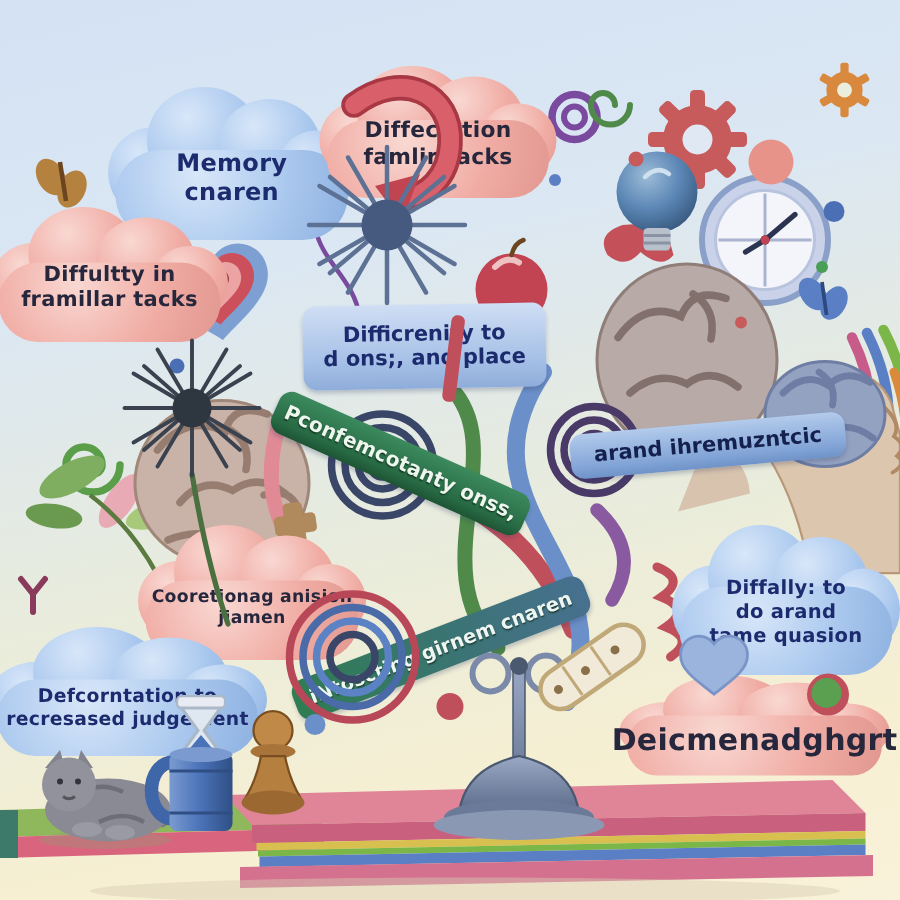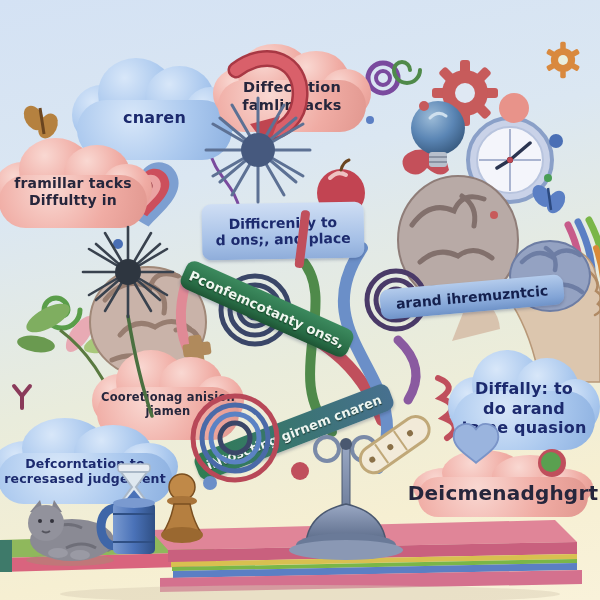--- a/index.html
+++ b/index.html
@@ -246,20 +246,21 @@
 
 <div id="text-layer" class="layer">
 
   <div class="cloud blue" style="left:72px;top:58px;width:165px;height:104px">
     <span class="puff b1"></span>
         <span class="puff b2"></span>
     <span class="puff b3"></span>
         <span class="puff b4"></span>
     <span class="cbody"></span>
     <div class="ctext" style="font-size:16px">
+      <span>Memory</span>
       <span>cnaren</span>
     </div>
   </div>
 
   <div class="cloud pink" style="left:213px;top:44px;width:158px;height:90px">
     <span class="puff b1"></span>
         <span class="puff b2"></span>
     <span class="puff b3"></span>
         <span class="puff b4"></span>
     <span class="cbody"></span>
@@ -269,22 +270,22 @@
     </div>
   </div>
 
   <div class="cloud pink" style="left:-6px;top:138px;width:158px;height:92px">
     <span class="puff b1"></span>
         <span class="puff b2"></span>
     <span class="puff b3"></span>
         <span class="puff b4"></span>
     <span class="cbody"></span>
     <div class="ctext" style="font-size:14px">
+      <span>Diffultty in</span>
       <span>framillar tacks</span>
-      <span>Diffultty in</span>
     </div>
   </div>
 
   <div class="cloud pink" style="left:92px;top:350px;width:152px;height:92px">
     <span class="puff b1"></span>
         <span class="puff b2"></span>
     <span class="puff b3"></span>
         <span class="puff b4"></span>
     <span class="cbody"></span>
     <div class="ctext" style="font-size:11.5px">
@@ -304,21 +305,21 @@
       <span>recresased judgement</span>
     </div>
   </div>
 
   <div class="cloud blue" style="left:448px;top:350px;width:152px;height:102px">
     <span class="puff b1"></span>
         <span class="puff b2"></span>
     <span class="puff b3"></span>
         <span class="puff b4"></span>
     <span class="cbody"></span>
-    <div class="ctext" style="font-size:16px">
+    <div class="ctext" style="font-size:13px">
       <span>Diffally: to</span>
       <span>do arand</span>
       <span>tame quasion</span>
     </div>
   </div>
 
   <div class="cloud pink" style="left:413px;top:450px;width:180px;height:68px">
     <span class="puff b1"></span>
         <span class="puff b2"></span>
     <span class="puff b3"></span>

